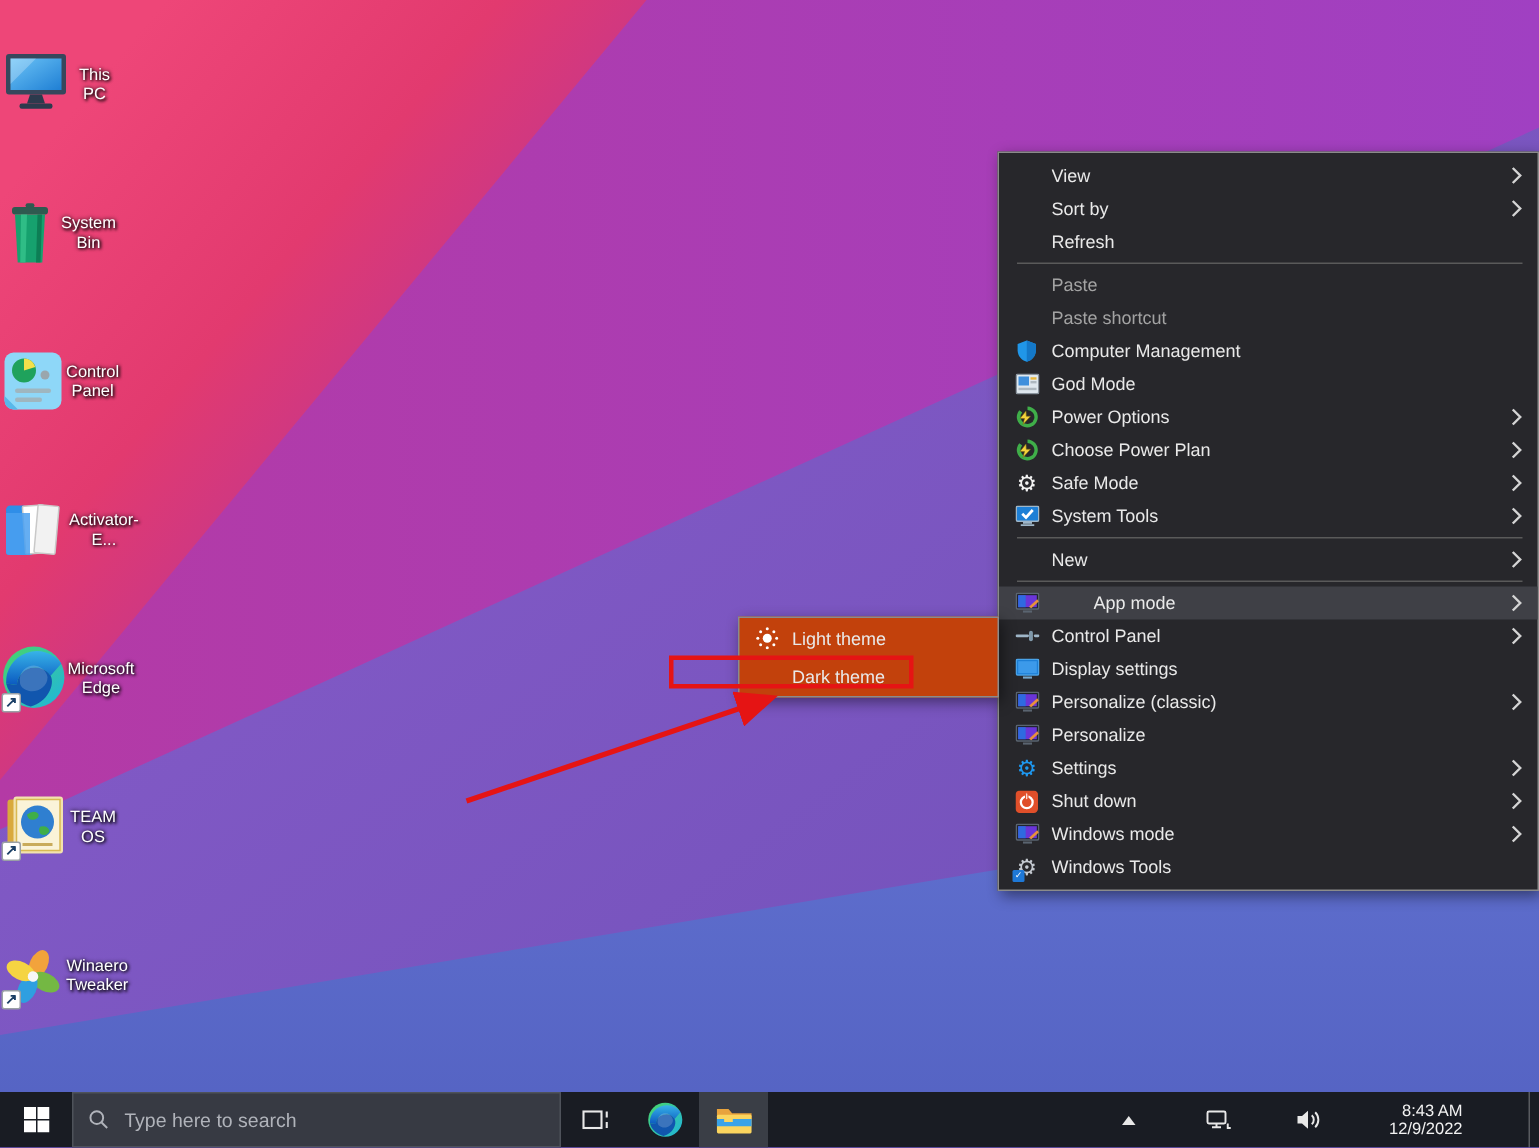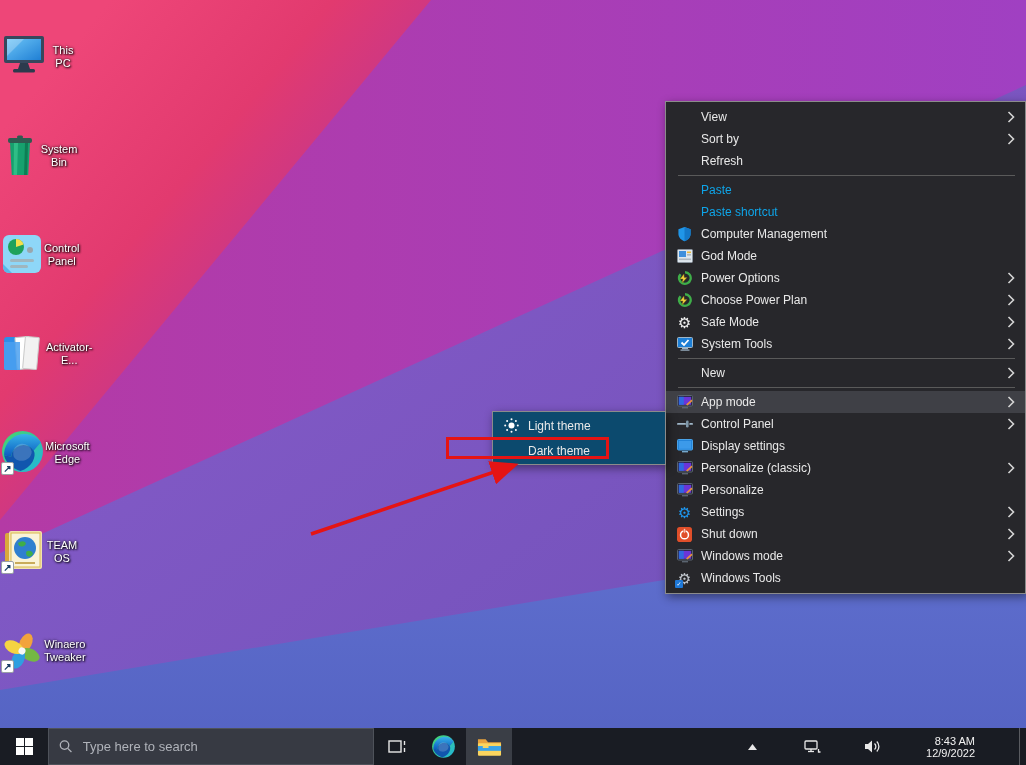--- a/index.html
+++ b/index.html
@@ -20,32 +20,32 @@
                     line-height:11px; text-align:center; font-weight:bold; }
 
   
   #annotation-layer { position:absolute; left:0; top:0; width:1026px; height:765px; z-index:40; pointer-events:none; }
   #highlight-rect { position:absolute; left:446px; top:437px; width:163px; height:22px; border:3px solid #e51414; z-index:41; pointer-events:none; }
 
   
   .context-menu { position:absolute; left:665px; top:101px; width:361px; background:#27272b;
                   border:1px solid #8b8b8b; padding:4px 0; z-index:20; box-shadow:2px 3px 9px rgba(0,0,0,.45); }
   .menu-item { height:22px; display:flex; align-items:center; padding:0 6px 0 10px; color:#e9e9e9; font-size:12px; }
-  .menu-item.highlighted { background:#3f4046; }
-  .menu-item.disabled { color:#0ea5e9; }
+  .menu-item.highlighted { background:#3f4046;gap:28px; }
+  .menu-item.disabled { color:#a3a3a3; }
   .mi-icon { position:relative; width:17px; height:17px; margin-right:8px; flex:none; display:flex; align-items:center; justify-content:center; }
   .mi-label { flex:1; white-space:nowrap; overflow:hidden; }
   .mi-arrow { width:10px; flex:none; display:flex; justify-content:flex-end; margin-right:4px; }
   .menu-sep { height:1px; background:#5a5a5a; margin:3px 10px 3px 12px; }
   .glyph { font-size:15px; line-height:1; }
   .mini-check { position:absolute; left:-1px; bottom:-1px; width:8px; height:8px; background:#1e78d7; color:#fff;
                 font-size:6px; line-height:8px; text-align:center; border-radius:1px; }
 
   
-  .theme-submenu { position:absolute; left:492px; top:411px; width:174px; background:#0c4a6e;
+  .theme-submenu { position:absolute; left:492px; top:411px; width:174px; background:#c2410c;
                    border:1px solid #8b8b8b; padding:1px 0; z-index:30; box-shadow:2px 3px 9px rgba(0,0,0,.45); }
   .theme-submenu .menu-item { height:25px; }
 
   
   .taskbar { position:absolute; left:0; bottom:0; width:1026px; height:37px; background:#191c23;
              display:flex; align-items:stretch; z-index:50; }
   .tb-btn { width:46px; display:flex; align-items:center; justify-content:center; flex:none; }
   .tb-btn.start { width:48px; }
   .tb-btn.active-app { background:#3a3e46; }
   .tb-search { width:326px; flex:none; background:#373a43; border:1px solid #4e525a; display:flex;

